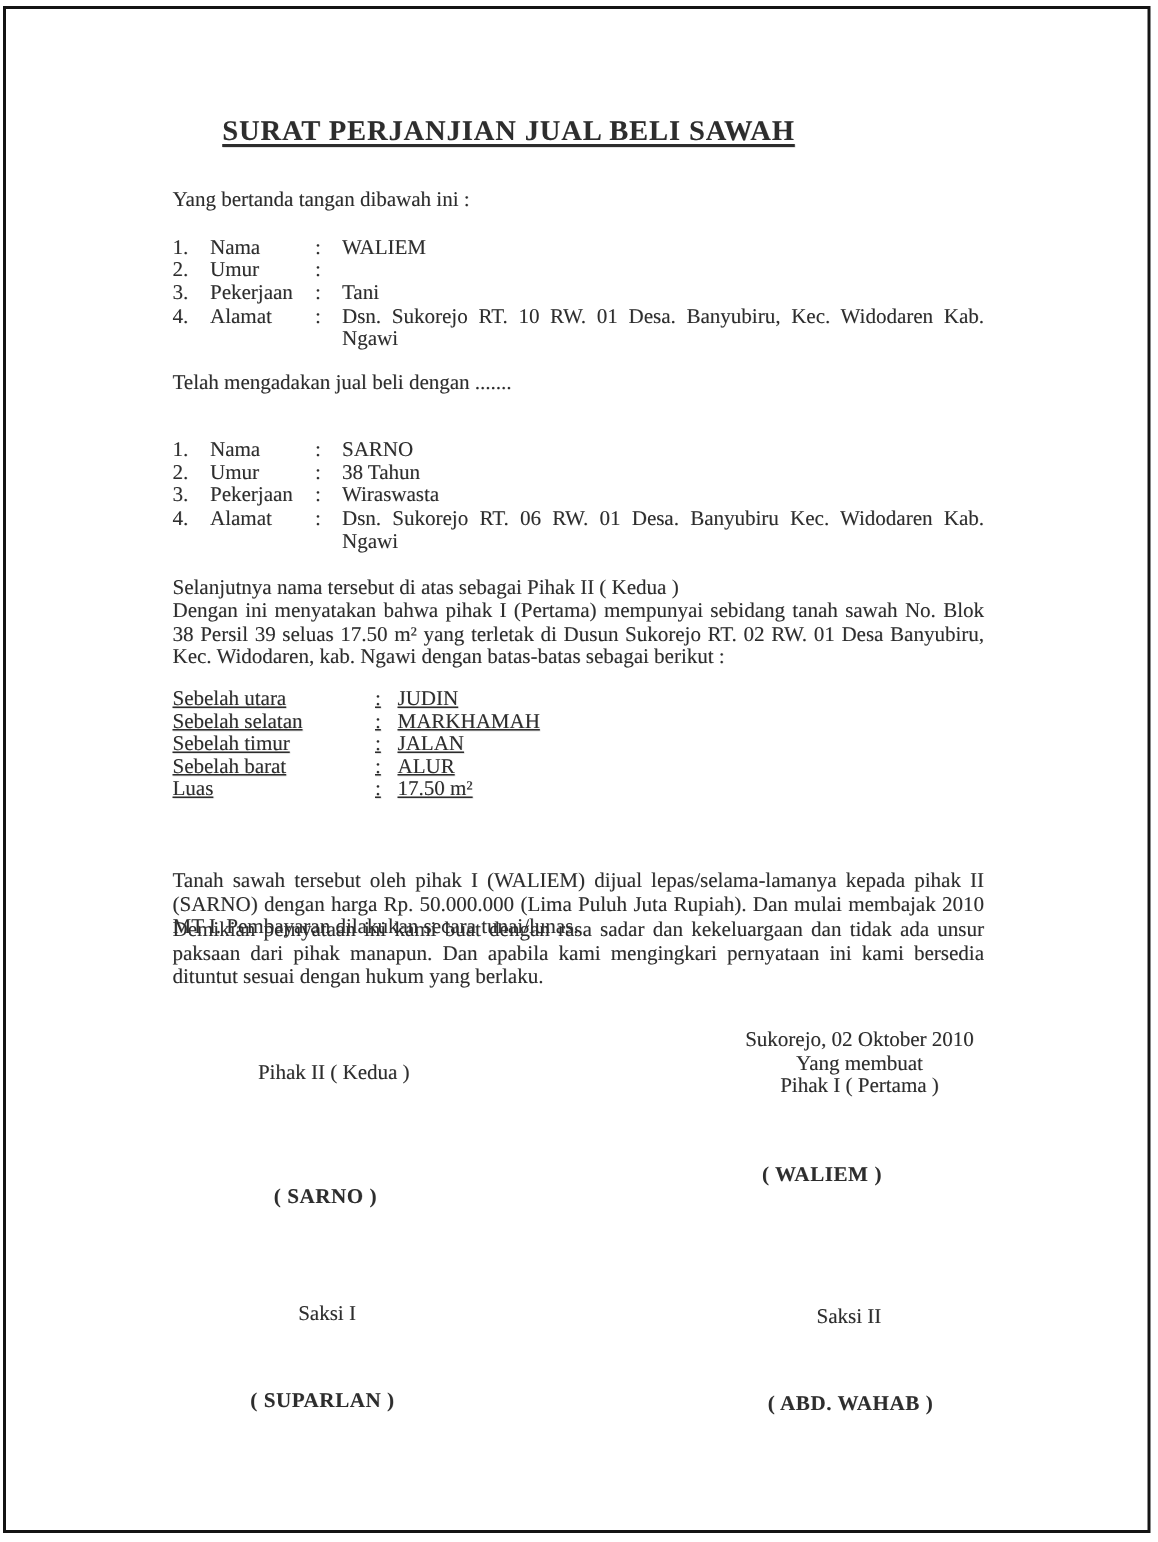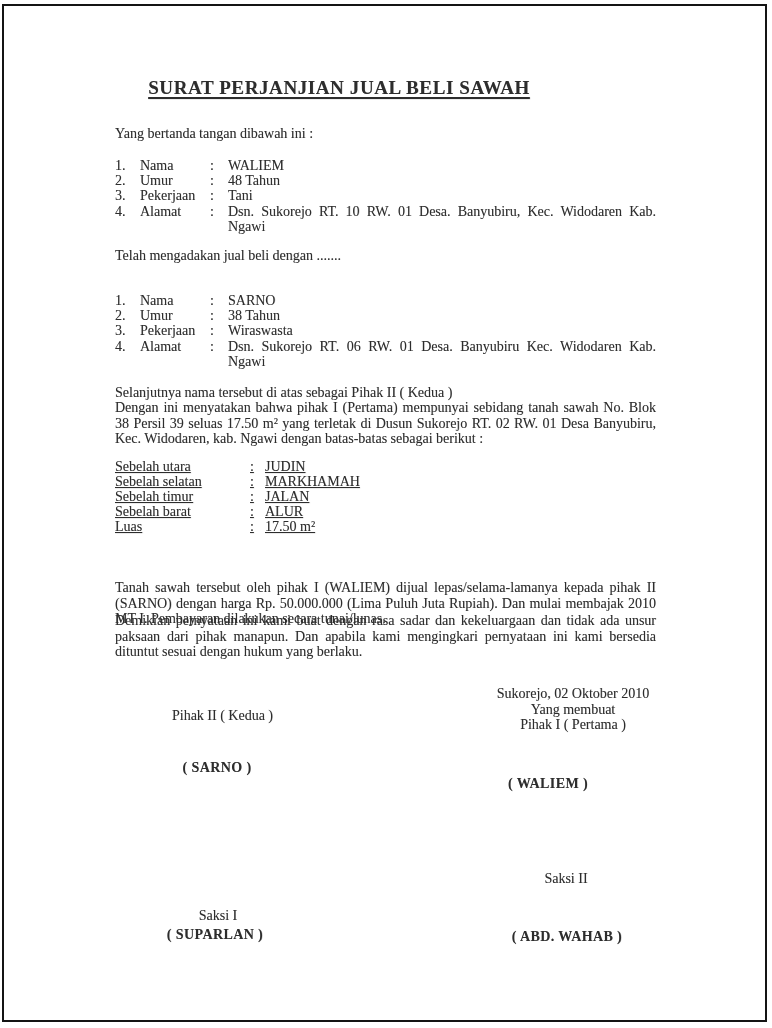--- a/index.html
+++ b/index.html
@@ -34,23 +34,23 @@
   .brow{display:flex;line-height:15.1px;align-items:flex-start;}
   .brow .lbl{width:135px;flex:none;}
   .brow .cln{width:15px;flex:none;}
   .brow .val{flex:1;}
   #salepara{top:580px;line-height:15.6px;text-align:justify;}
   #closepara{top:613px;line-height:15.6px;text-align:justify;}
   .sig{position:absolute;text-align:center;line-height:15.5px;}
   #sig-right{left:448px;top:686px;width:250px;}
   #sig-left{left:140px;top:708px;width:165px;}
   .sig-name{font-weight:bold;letter-spacing:0.4px;}
-  #name-sarno{left:137px;top:760px;width:160px;}
+  #name-sarno{left:137px;top:791px;width:160px;}
   #name-waliem{left:458px;top:776px;width:180px;}
-  #saksi1{left:158px;top:869px;width:120px;margin-top:39px;}
+  #saksi1{left:158px;top:869px;width:120px;}
   #saksi2{left:506px;top:871px;width:120px;}
   #name-suparlan{left:135px;top:927px;width:160px;}
   #name-abdwahab{left:477px;top:929px;width:180px;}
 </style>
 </head>
 <body>
 
 <div class="page">
   <div class="border-frame"></div>
 
@@ -62,21 +62,20 @@
     <div class="prow">
       <span class="num">1.</span>
       <span class="lbl">Nama</span>
       <span class="cln">:</span>
       <span class="val">WALIEM</span>
     </div>
     <div class="prow">
       <span class="num">2.</span>
       <span class="lbl">Umur</span>
       <span class="cln">:</span>
-      <span class="val">48 Tahun</span>
     </div>
     <div class="prow">
       <span class="num">3.</span>
       <span class="lbl">Pekerjaan</span>
       <span class="cln">:</span>
       <span class="val">Tani</span>
     </div>
     <div class="prow">
       <span class="num">4.</span>
       <span class="lbl">Alamat</span>

